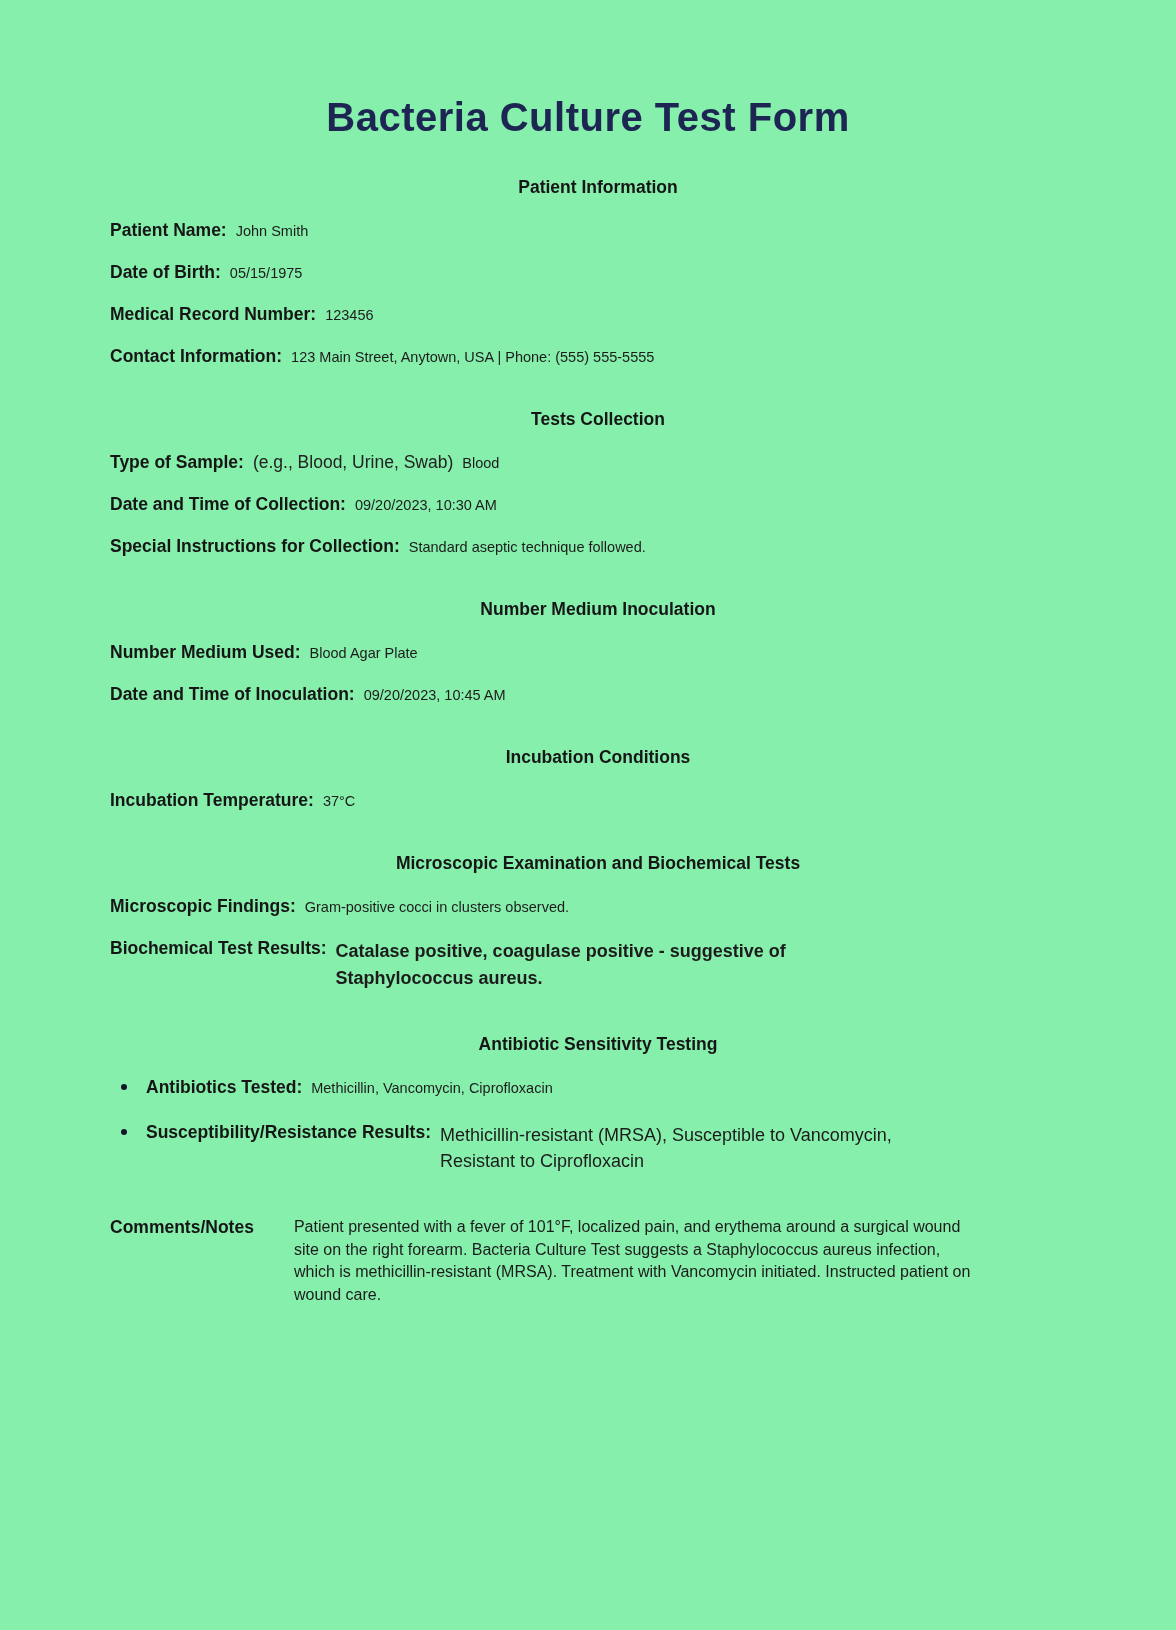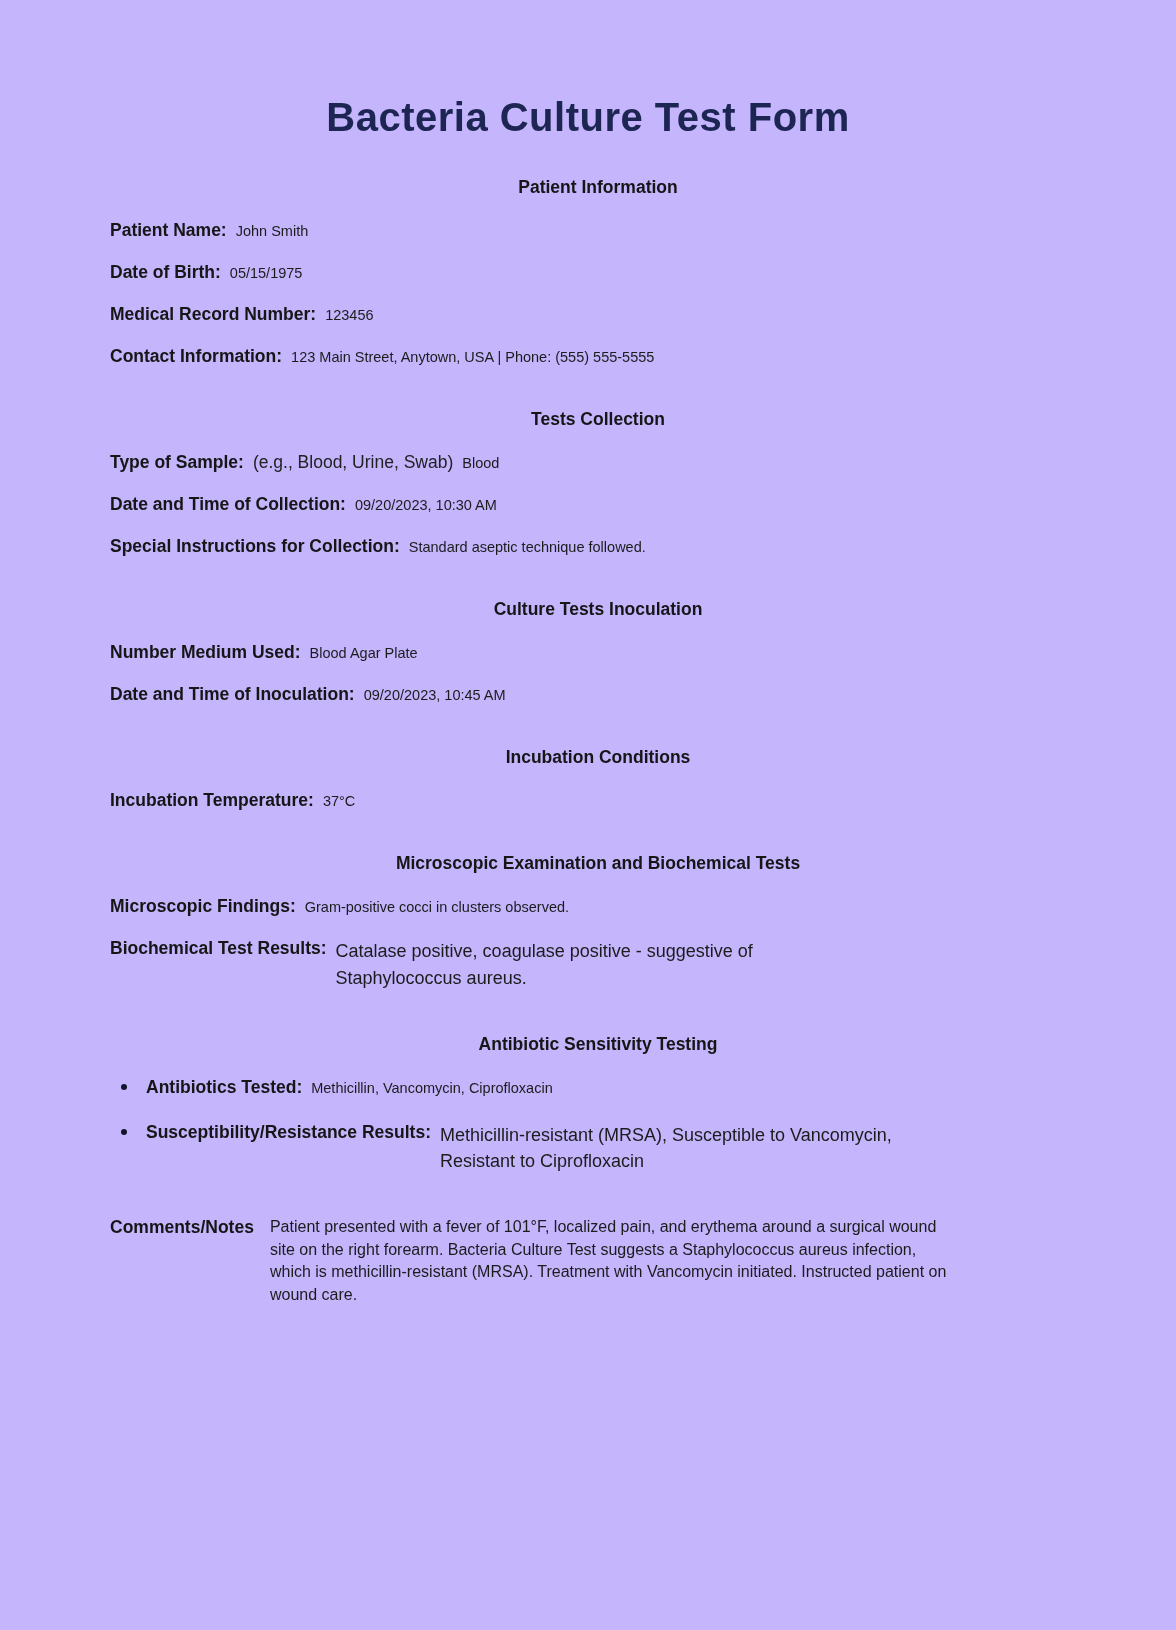--- a/index.html
+++ b/index.html
@@ -3,21 +3,21 @@
 <meta charset="utf-8">
 <style>
   * { margin: 0; padding: 0; box-sizing: border-box; }
   html, body { background: #ffffff; }
   body {
     width: 1176px; height: 1630px;
     font-family: "Liberation Sans", sans-serif;
     color: #1c1c1c;
     overflow: hidden;
   }
-  .page { width: 1176px; height: 1630px; background: #c4b5fd; position: relative; }
+  .page { width: 1176px; height: 1630px; background: #86efac; position: relative; }
   .title {
     padding-top: 95px;
     margin-bottom: 38px;
     text-align: center;
     font-size: 40px;
     font-weight: bold;
     color: #1d2553;
     line-height: 44px;
     letter-spacing: 0.5px;
   }
@@ -46,31 +46,31 @@
     margin-right: 9px;
   }
   .value { font-size: 14.5px; color: #1c1c1c; }
   .value-block {
     display: inline-block;
     vertical-align: top;
     font-size: 18px;
     color: #1c1c1c;
     line-height: 27px;
   }
-  .value-block.biochem { width: 540px; }
+  .value-block.biochem { width: 540px; font-weight: bold; }
   .value-block.suscept { width: 455px; line-height: 26px; }
   .bullet-row { position: relative; padding-left: 36px; margin-bottom: 24px; line-height: 20px; }
   .bullet-dot {
     position: absolute;
     left: 11px; top: 7px;
     width: 6px; height: 6px;
     border-radius: 50%;
     background: #14142b;
   }
-  .comments { display: flex; margin-top: 24px; }
+  .comments { display: flex; margin-top: 24px; gap: 24px; }
   .comments-label {
     font-size: 17.5px;
     font-weight: bold;
     color: #161616;
     white-space: nowrap;
     margin-right: 16px;
     line-height: 22px;
   }
   .comments-text {
     width: 690px;
@@ -111,21 +111,21 @@
       </div>
       <div class="row">
         <span class="label">Date and Time of Collection:</span><span class="value">09/20/2023, 10:30 AM</span>
       </div>
       <div class="row">
         <span class="label">Special Instructions for Collection:</span><span class="value">Standard aseptic technique followed.</span>
       </div>
     </div>
 
     <div class="section">
-      <h2 class="section-heading">Culture Tests Inoculation</h2>
+      <h2 class="section-heading">Number Medium Inoculation</h2>
       <div class="row">
         <span class="label">Number Medium Used:</span><span class="value">Blood Agar Plate</span>
       </div>
       <div class="row">
         <span class="label">Date and Time of Inoculation:</span><span class="value">09/20/2023, 10:45 AM</span>
       </div>
     </div>
 
     <div class="section">
       <h2 class="section-heading">Incubation Conditions</h2>

